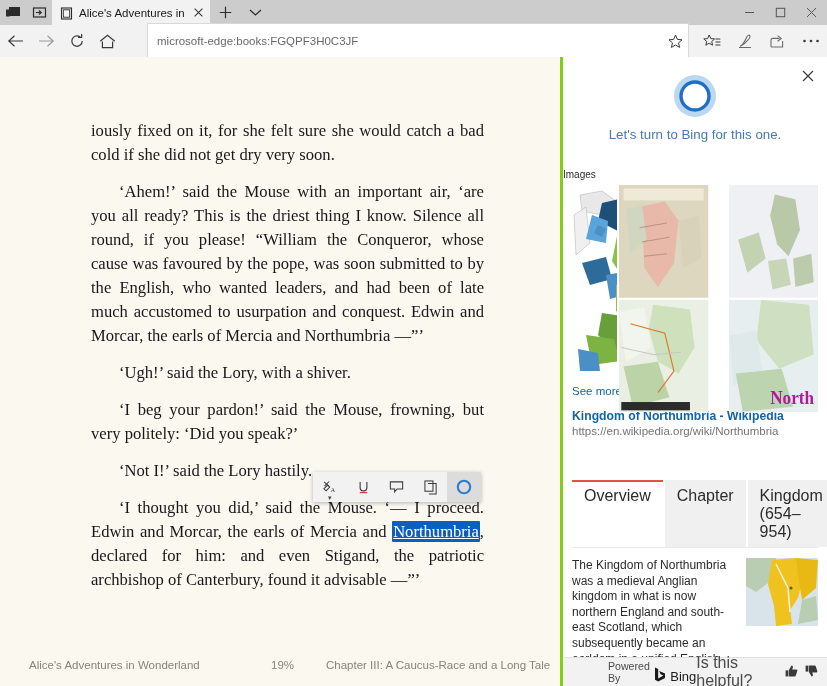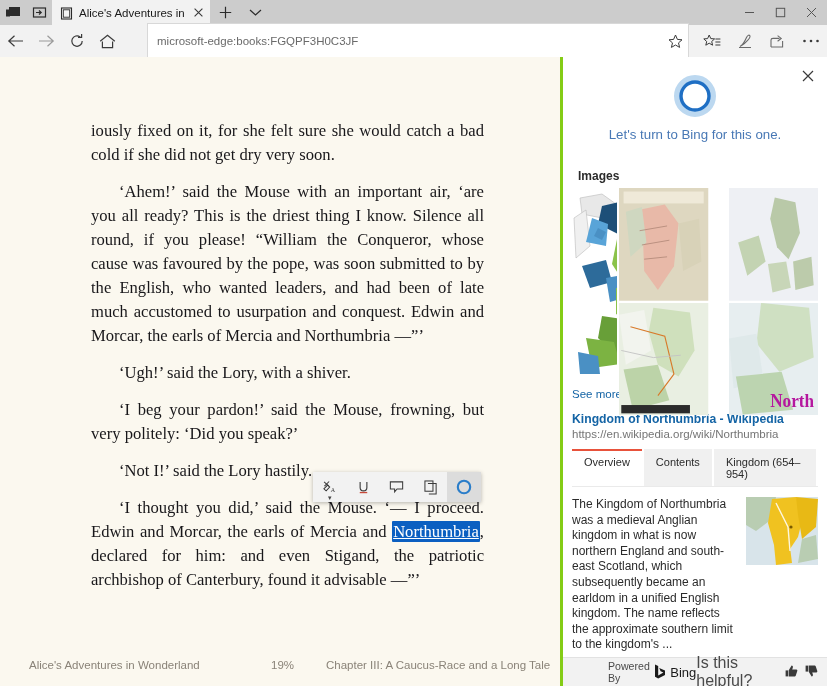--- a/index.html
+++ b/index.html
@@ -140,63 +140,63 @@
   }
   .cort-ring { margin: 0 auto; width: 44px; height: 44px; position: relative; }
   .cort-head-text {
     margin-top: 9px; font-size: 13.3px; color: #4878b5;
   }
   .cort-scroll {
     position: absolute; top: 100px; left: 0; right: 0; bottom: 29px;
     overflow: hidden;
   }
   .sec-label {
-    font-size: 12px; color: #2b2b2b; padding: 12px 0 5px 15px; font-weight: bold;
+    font-size: 10px; color: #2b2b2b; padding: 12px 0 5px 0;
   }
   .imgs {
     margin: 0 9px; height: 193px;
     display: flex; gap: 2px;
   }
   .img-left { width: 142px; height: 193px; position: relative; overflow: hidden; background: #ffffff; }
   .img-right { flex: 1 1 auto; display: flex; flex-direction: column; gap: 2px; }
   .img-rrow { flex: 1 1 0; display: flex; gap: 20px; }
   .thumb { flex: 1 1 0; position: relative; overflow: hidden; }
   .link {
     display: block; font-size: 11.5px; color: #1464a5;
     padding: 7px 0 0 9px; text-decoration: none;
   }
   .result { padding: 12px 9px 0 9px; }
   .res-title { font-size: 12.2px; color: #1464a5; font-weight: bold; }
   .res-url { font-size: 11.5px; color: #757575; margin-top: 2px; }
   .tabs {
     display: flex; margin: 9px 9px 0 9px; border-bottom: 1px solid #eaeaea;
   }
   .rtab {
-    font-size: 11px; color: #2b2b2b;
+    font-size: 16px; color: #2b2b2b;
     padding: 7px 12px 6px 12px;
-    background: #f0f0f0; margin-right: 2px;
+    background: #f0f0f0; margin-right: 2px; margin-top: 34px;
   }
   .rtab.active {
     background: #ffffff; border-top: 2px solid #e8523b; padding-top: 5px;
     font-weight: normal;
   }
   .snippet {
     display: flex; gap: 8px; padding: 10px 9px 0 9px;
   }
   .snip-text {
     flex: 1 1 auto; font-size: 12px; line-height: 15.6px; color: #2b2b2b;
   }
   .snip-thumb { flex: 0 0 72px; height: 68px; position: relative; overflow: hidden; }
   .snip-more { font-size: 11.5px; color: #1464a5; padding: 7px 9px 0 9px; }
   .cort-foot {
     position: absolute; left: 0; bottom: 0; width: 100%; height: 29px;
     background: #f2f2f2; border-top: 1px solid #e2e2e2;
     display: flex; align-items: center; padding: 0 9px;
   }
-  .powered { font-size: 10.6px; color: #4a4a4a; display: flex; align-items: center; gap: 4px; padding-left: 36px; }
+  .powered { font-size: 10.6px; color: #4a4a4a; display: flex; align-items: flex-end; gap: 4px; padding-left: 36px; }
   .helpful { margin-left: auto; display: flex; align-items: center; gap: 7px; font-size: 16px; color: #4a4a4a; }
 </style>
 </head>
 <body>
 
 <div id="app">
 
   <div class="titlebar">
     <div class="tb-btn">
       <svg width="15" height="13" viewBox="0 0 15 13">
@@ -463,21 +463,21 @@
 
       <a class="link">See more images</a>
 
       <div class="result">
         <div class="res-title">Kingdom of Northumbria - Wikipedia</div>
         <div class="res-url">https://en.wikipedia.org/wiki/Northumbria</div>
       </div>
 
       <div class="tabs" id="result-tabs">
           <div class="rtab active">Overview</div>
-          <div class="rtab">Contents</div>
+          <div class="rtab">Chapter</div>
           <div class="rtab">Kingdom (654–954)</div>
         </div>
 
       <div class="snippet">
         <div class="snip-text">The Kingdom of Northumbria was a medieval Anglian kingdom in what is now northern England and south-east Scotland, which subsequently became an earldom in a unified English kingdom. The name reflects the approximate southern limit to the kingdom's ...</div>
         <div class="snip-thumb">
           <svg width="100%" height="100%" viewBox="0 0 72 68" preserveAspectRatio="none">
             <rect width="72" height="68" fill="#d8e4ea"></rect>
             <path d="M0 0 H30 L26 22 L10 34 L0 28 Z" fill="#b9cdb2"></path>
             <path d="M26 2 L50 0 L58 16 L52 40 L40 58 L28 48 L22 26 Z" fill="#f0c220"></path>

